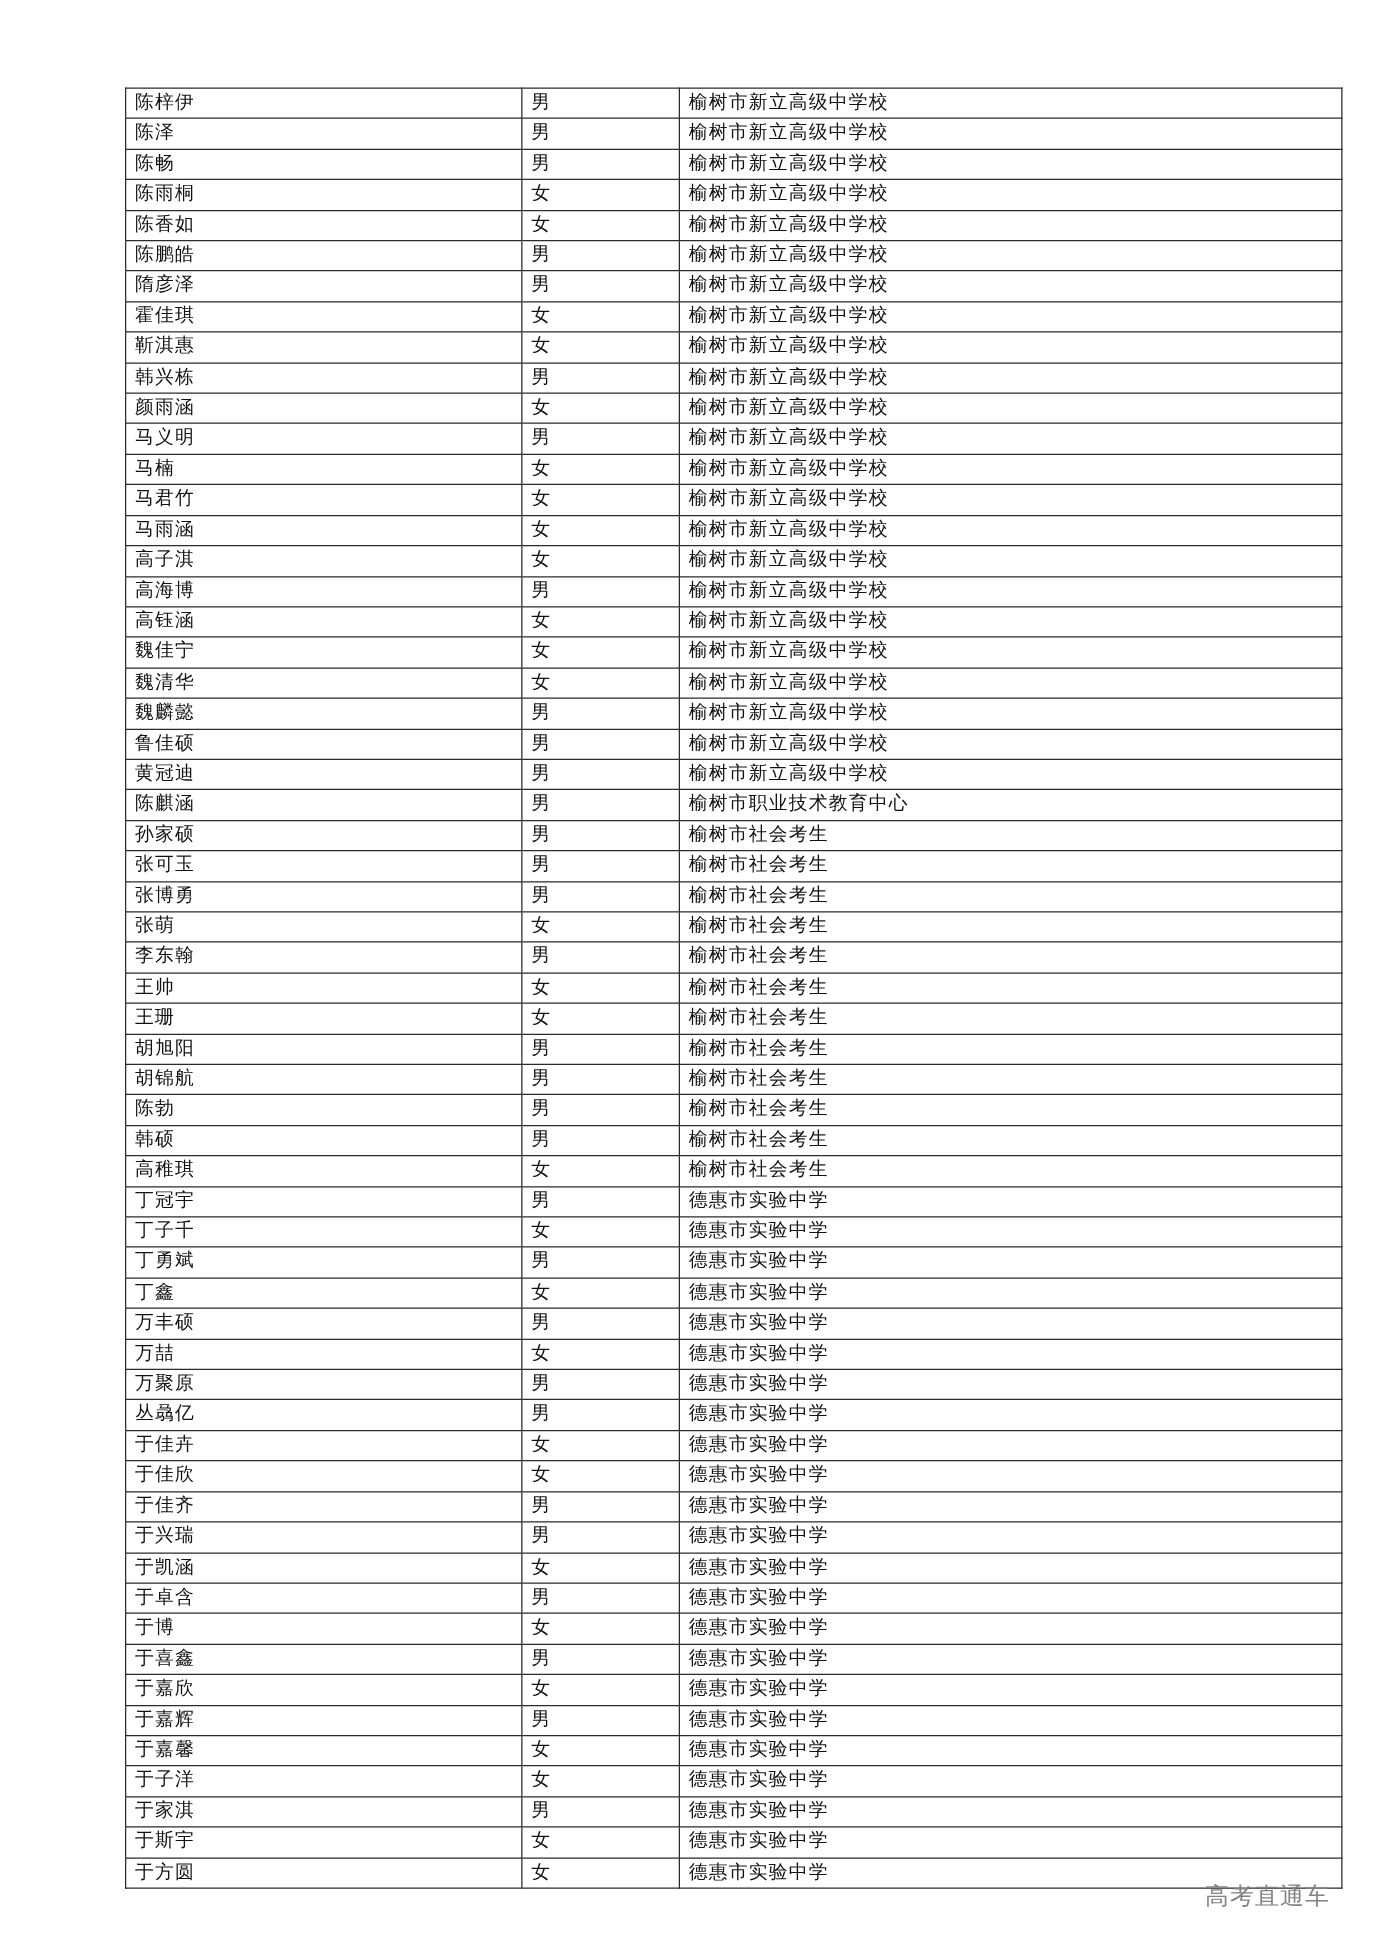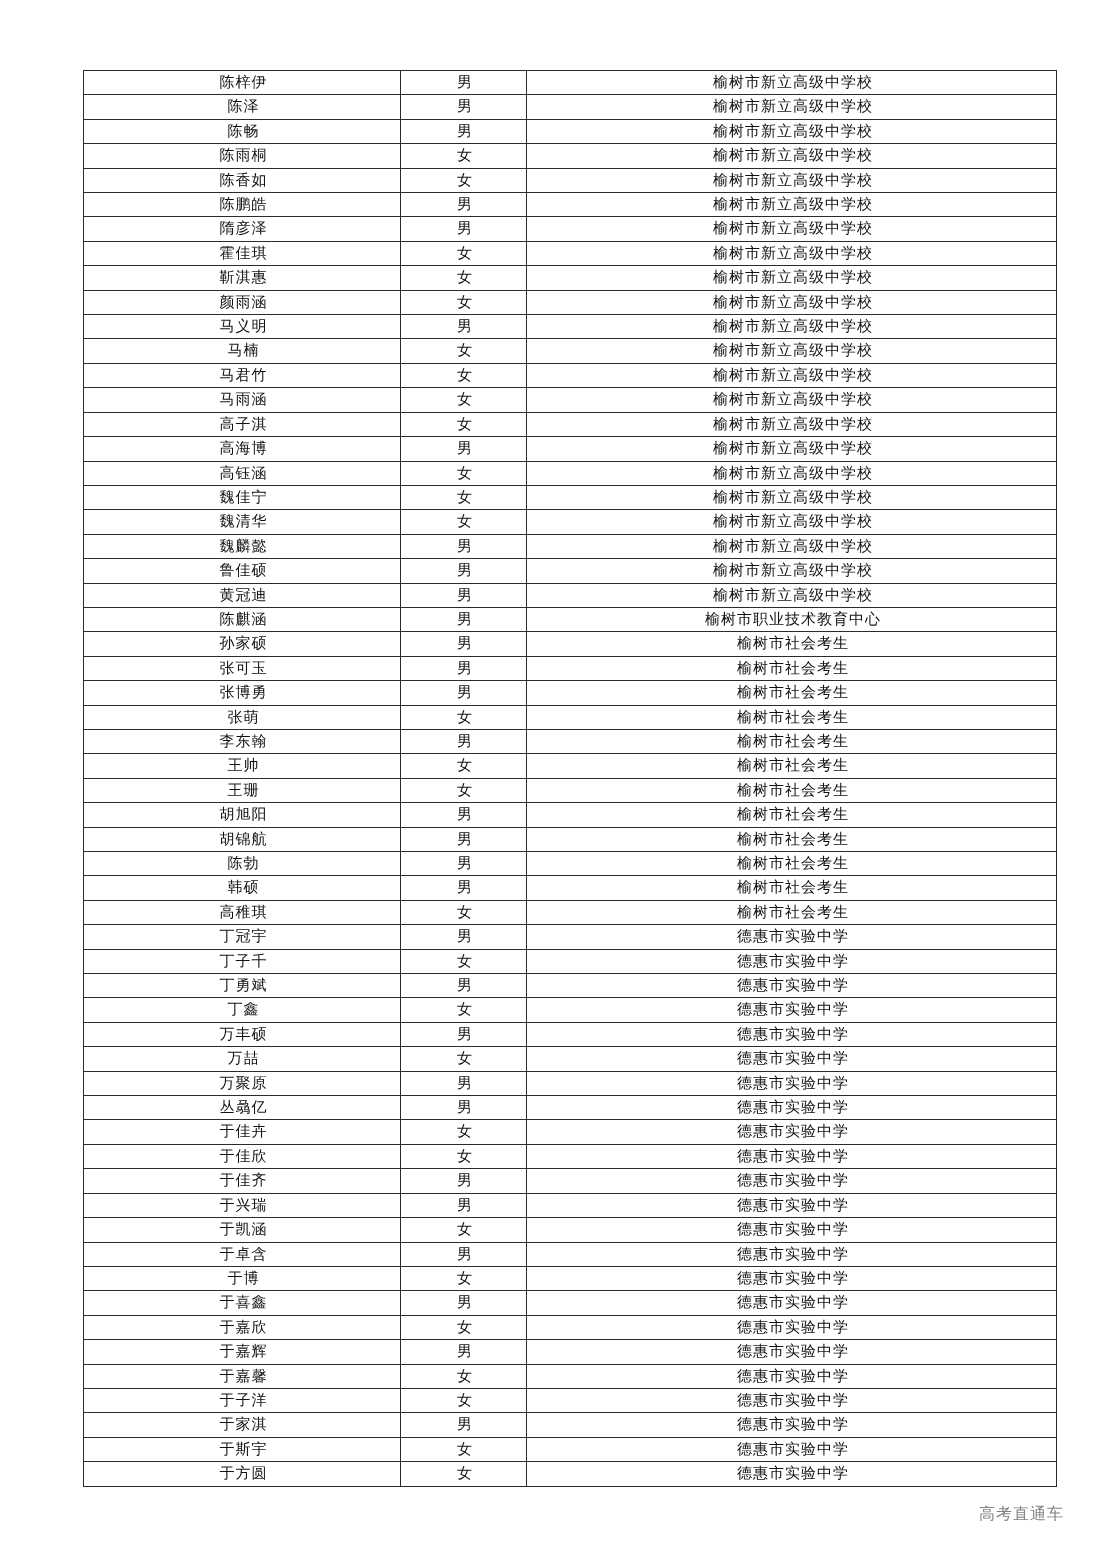--- a/index.html
+++ b/index.html
@@ -10,46 +10,45 @@
   .page {
     position: relative;
     width: 1102px;
     height: 1559px;
     background: #ffffff;
     overflow: hidden;
     font-family: "Liberation Serif", serif;
   }
   table.roster {
     position: absolute;
-    left: 83px;
+    left: 100px;
     top: 70px;
     width: 937px;
     border-collapse: collapse;
     table-layout: fixed;
-    text-align: center;
   }
   table.roster td {
     border: 1px solid #2b2b2b;
     height: 23.4px;
     font-size: 15px;
     line-height: 23.4px;
     color: #111111;
     padding: 0 4px 0 7px;
     white-space: nowrap;
     overflow: hidden;
     letter-spacing: 1px;
   }
   td.col-name   { width: 305px; }
   td.col-gender { width: 114px; }
   td.col-school { width: 518px; margin-top: 22px; }
   .watermark {
     position: absolute;
     top: 1504px;
     right: 38px;
-    font-size: 16px;
+    font-size: 19px;
     color: #828282;
     font-family: "Liberation Sans", sans-serif;
     letter-spacing: 1px;
   }
 </style>
 </head>
 <body>
 
 <div class="page">
   <table class="roster">
@@ -93,20 +92,25 @@
           <td class="col-name">霍佳琪</td>
           <td class="col-gender">女</td>
           <td class="col-school">榆树市新立高级中学校</td>
         </tr>
         <tr>
           <td class="col-name">靳淇惠</td>
           <td class="col-gender">女</td>
           <td class="col-school">榆树市新立高级中学校</td>
         </tr>
         <tr>
+          <td class="col-name">韩兴栋</td>
+          <td class="col-gender">男</td>
+          <td class="col-school">榆树市新立高级中学校</td>
+        </tr>
+        <tr>
           <td class="col-name">颜雨涵</td>
           <td class="col-gender">女</td>
           <td class="col-school">榆树市新立高级中学校</td>
         </tr>
         <tr>
           <td class="col-name">马义明</td>
           <td class="col-gender">男</td>
           <td class="col-school">榆树市新立高级中学校</td>
         </tr>
         <tr>

